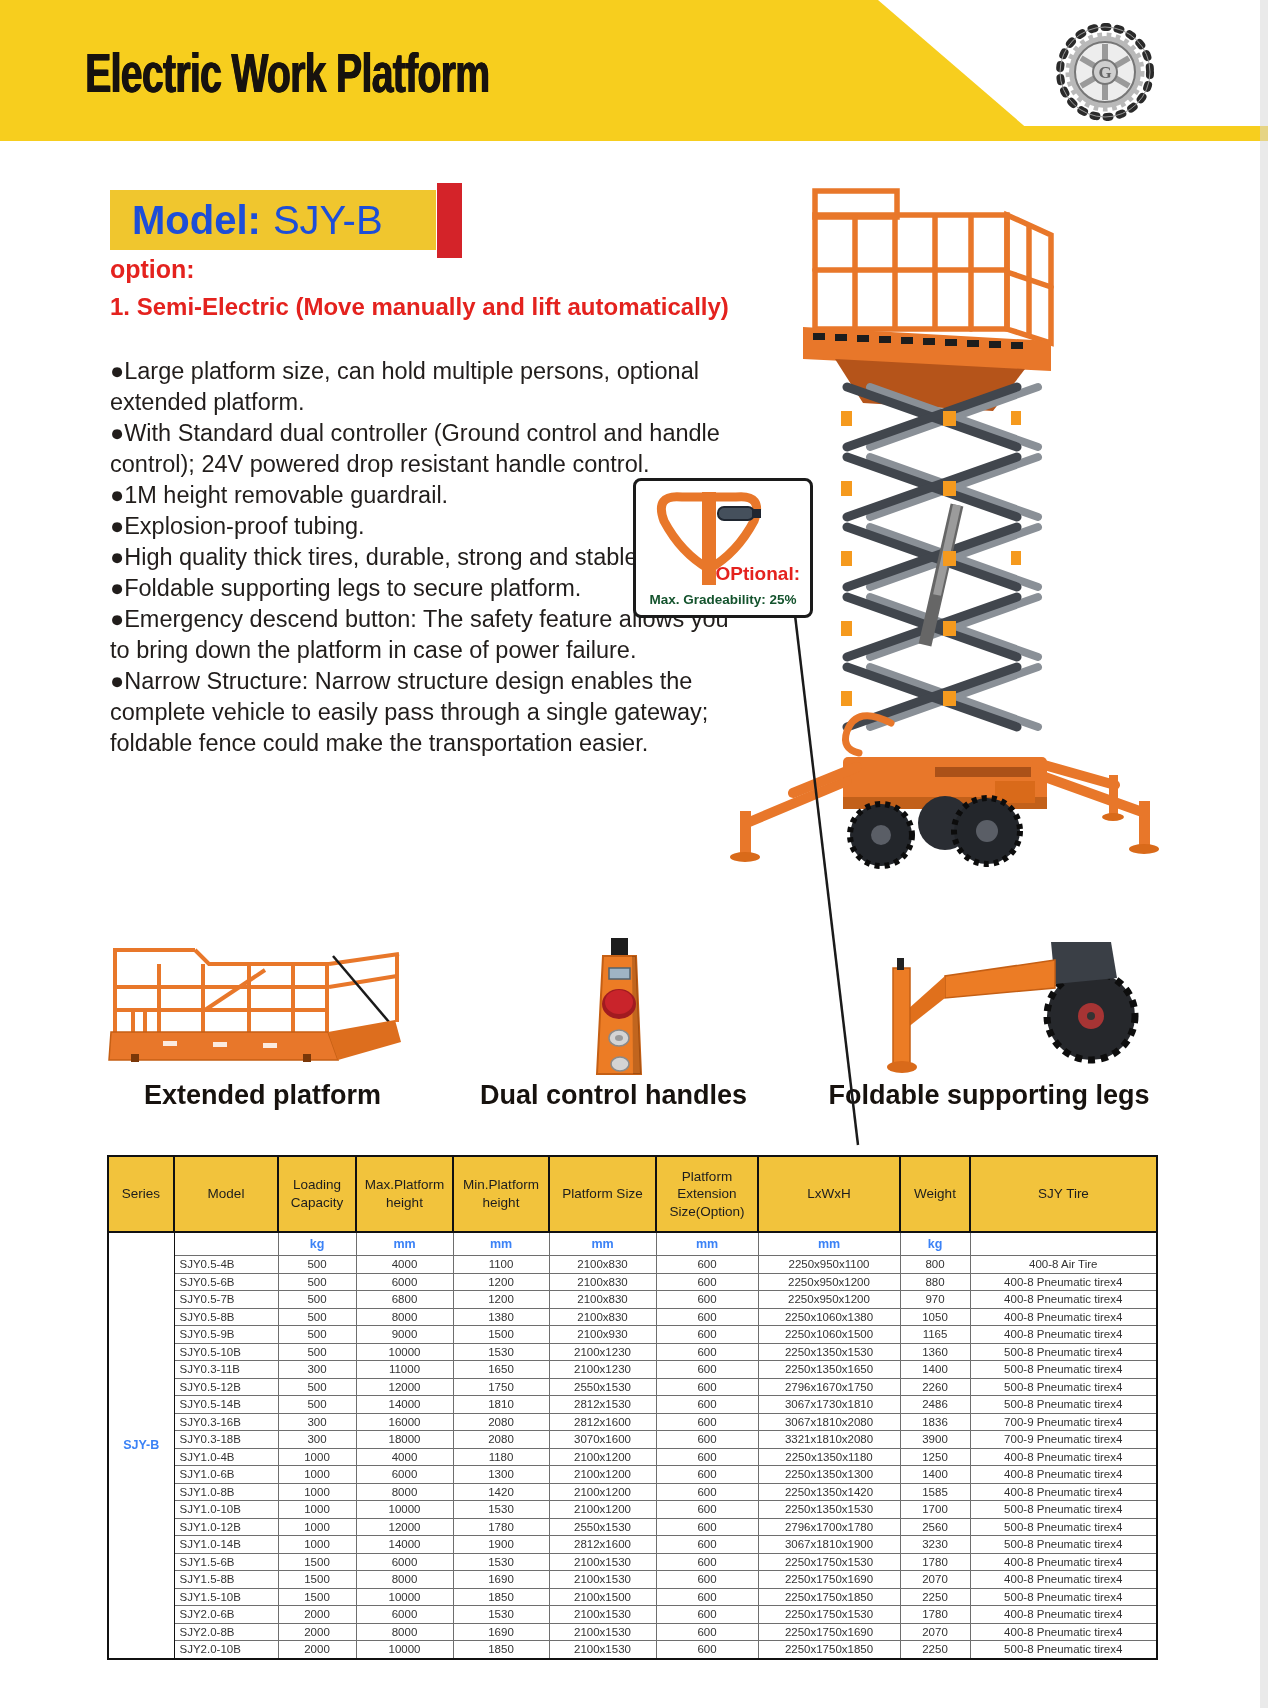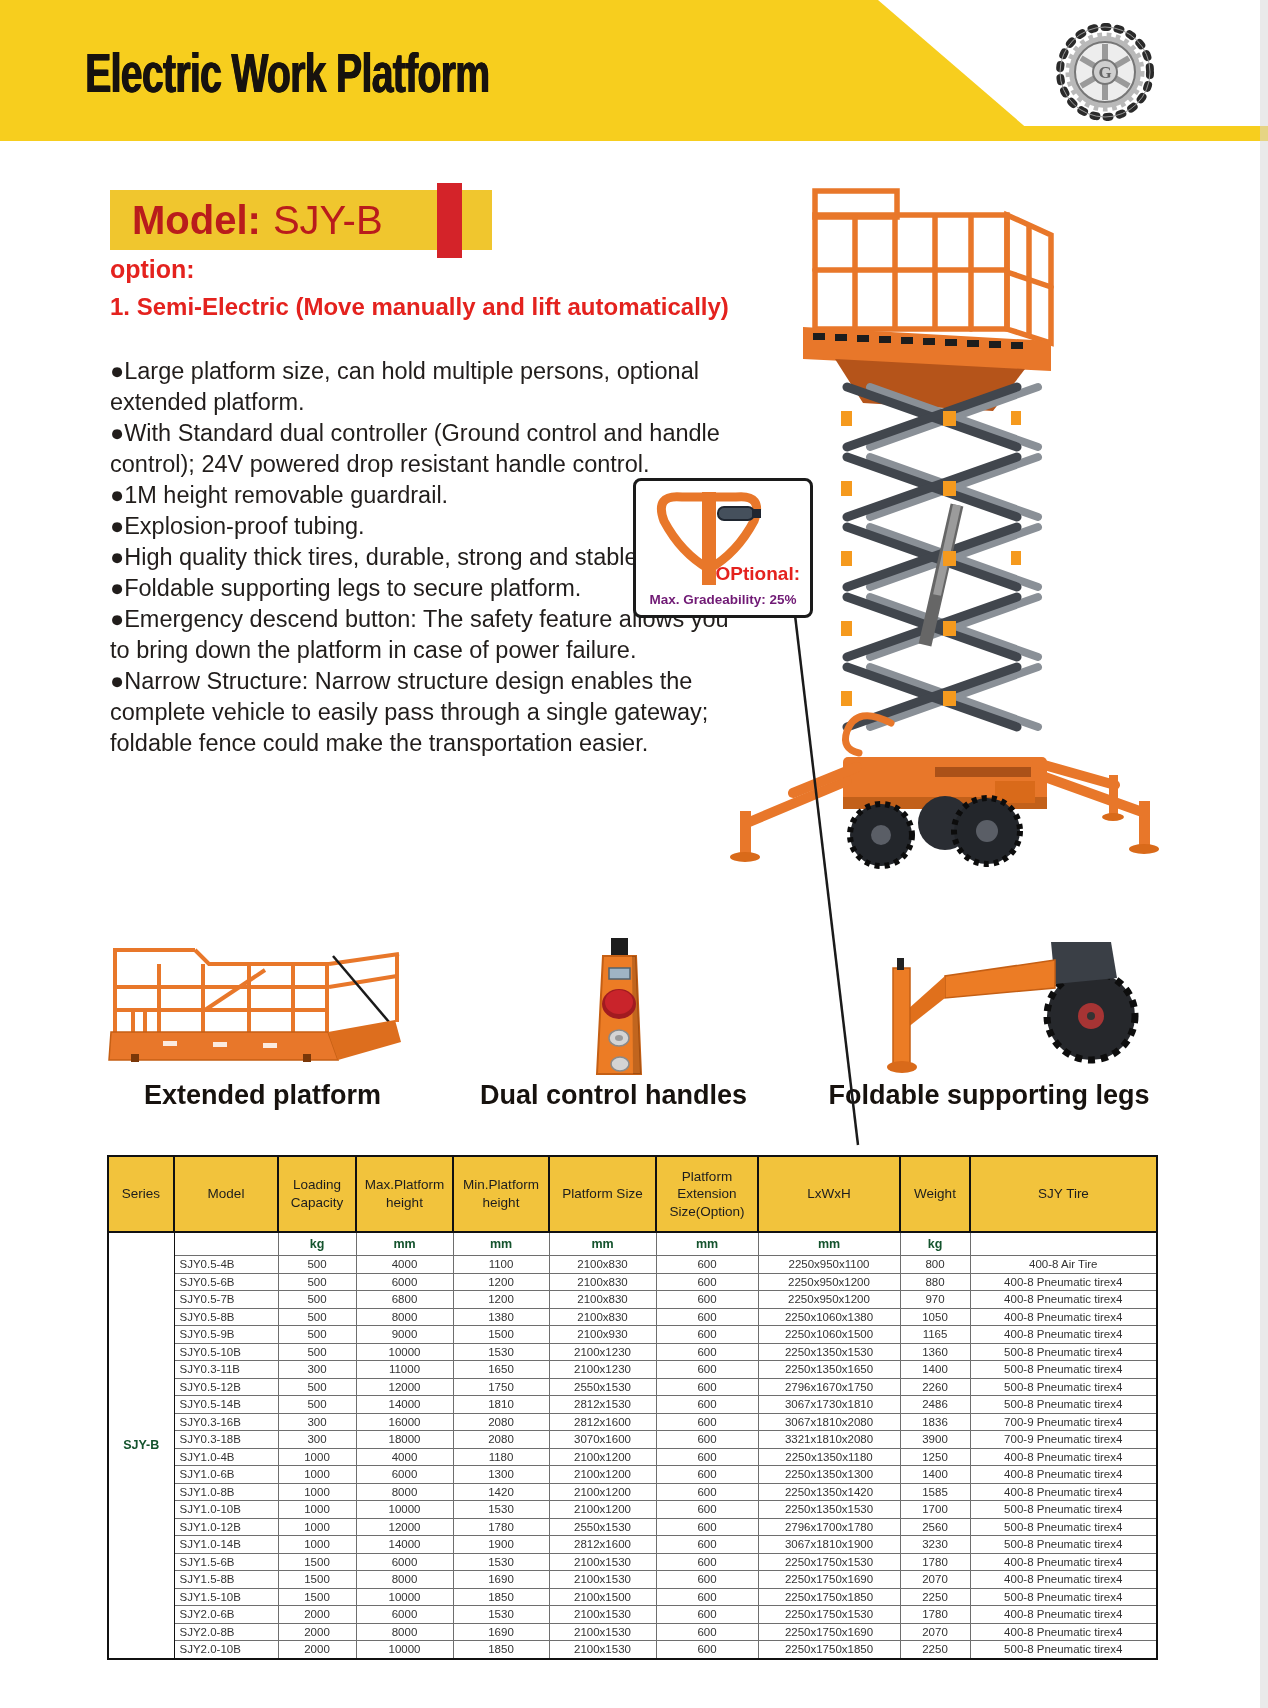--- a/index.html
+++ b/index.html
@@ -16,43 +16,43 @@
   }
   #page-title{
     position:absolute;left:85px;top:40px;
     font-size:56px;font-weight:900;letter-spacing:-1px;color:#17120e;
     transform:scaleX(0.70);transform-origin:left top;white-space:nowrap;
     text-shadow:1px 0 0 #17120e, -0.5px 0 0 #17120e;
   }
   #logo{position:absolute;left:1053px;top:20px;width:104px;height:104px;}
   
   #model-box{
-    position:absolute;left:110px;top:190px;width:382px;height:60px;background:#F0C62E;
+    position:absolute;left:110px;top:190px;width:326px;height:60px;background:#F0C62E;
     display:flex;align-items:center;padding-left:22px;box-sizing:border-box;
-    font-size:40px;color:#b91c1c;white-space:nowrap;
+    font-size:40px;color:#1d4ed8;white-space:nowrap;
   }
   #model-box .b{font-weight:bold;margin-right:12px;}
   #model-bar{position:absolute;left:437px;top:183px;width:25px;height:75px;background:#D42329;}
   
   #options{position:absolute;left:110px;top:255px;width:800px;color:#E4221E;}
   #options .opt-head{font-size:25px;font-weight:600;margin-bottom:7px;}
   #options .opt-line{font-size:24px;line-height:32px;font-weight:bold;}
   
   #features{position:absolute;left:110px;top:356px;width:622px;font-size:23.5px;line-height:31px;color:#211d1b;}
   #features .feat{margin:0;}
   
   #lift{position:absolute;left:695px;top:175px;width:485px;height:700px;}
   
   #callout{
     position:absolute;left:633px;top:478px;width:180px;height:140px;background:#fff;
     border:3px solid #1a1a1a;border-radius:8px;box-sizing:border-box;z-index:5;
   }
   #callout svg{position:absolute;left:8px;top:6px;}
   #callout .c1{position:absolute;right:10px;bottom:30px;font-size:19px;font-weight:bold;color:#E4221E;}
-  #callout .c2{position:absolute;left:0;right:0;bottom:8px;text-align:center;font-size:13.5px;font-weight:bold;color:#701a75;}
+  #callout .c2{position:absolute;left:0;right:0;bottom:8px;text-align:center;font-size:13.5px;font-weight:bold;color:#14532d;}
   #callout-line{position:absolute;left:600px;top:470px;width:300px;height:700px;z-index:4;pointer-events:none;}
   
   .gal{position:absolute;}
   #gal-platform{left:103px;top:942px;width:302px;height:132px;}
   #gal-pendant{left:588px;top:938px;width:64px;height:140px;}
   #gal-leg{left:883px;top:938px;width:256px;height:140px;}
   .caption{position:absolute;top:1080px;font-size:27px;font-weight:bold;color:#17120e;white-space:nowrap;}
   #cap1{left:144px;width:230px;text-align:left;}
   #cap2{left:480px;width:256px;text-align:center;}
   #cap3{left:828px;width:322px;text-align:center;}
@@ -66,21 +66,21 @@
   #spec-table col.c-min{width:96px}#spec-table col.c-size{width:107px}
   #spec-table col.c-ext{width:102px}#spec-table col.c-lwh{width:142px}
   #spec-table col.c-weight{width:70px}#spec-table col.c-tire{width:187px}
   #spec-table th{
     background:#F2C33C;border:2px solid #111;height:74px;
     font-size:13.5px;font-weight:500;color:#1d1d1d;line-height:1.3;padding:0 3px;
   }
   #spec-table td{border:1px solid #6e6e6e;height:16.5px;padding:0 2px;text-align:center;overflow:hidden;white-space:nowrap;}
   #spec-table td.model{text-align:left;padding-left:5px;}
   #spec-table td.series{font-size:13px;border:1px solid #111;border-left:2px solid #111;vertical-align:middle;}
-  #spec-table tr.units td{height:22px;font-size:12.5px;font-weight:bold;color:#14532d;}
+  #spec-table tr.units td{height:22px;font-size:12.5px;font-weight:bold;color:#3b82f6;}
   #spec-table{border:2px solid #111;}
   #spec-table td.last{border-right:2px solid #111;}
   #spec-table tr.bottom td{border-bottom:2px solid #111;}
   
   #edge{position:absolute;right:0;top:0;width:8px;height:100%;background:#d8d8d8;opacity:.55;}
 </style>
 </head>
 <body>
 
 <div id="page">

